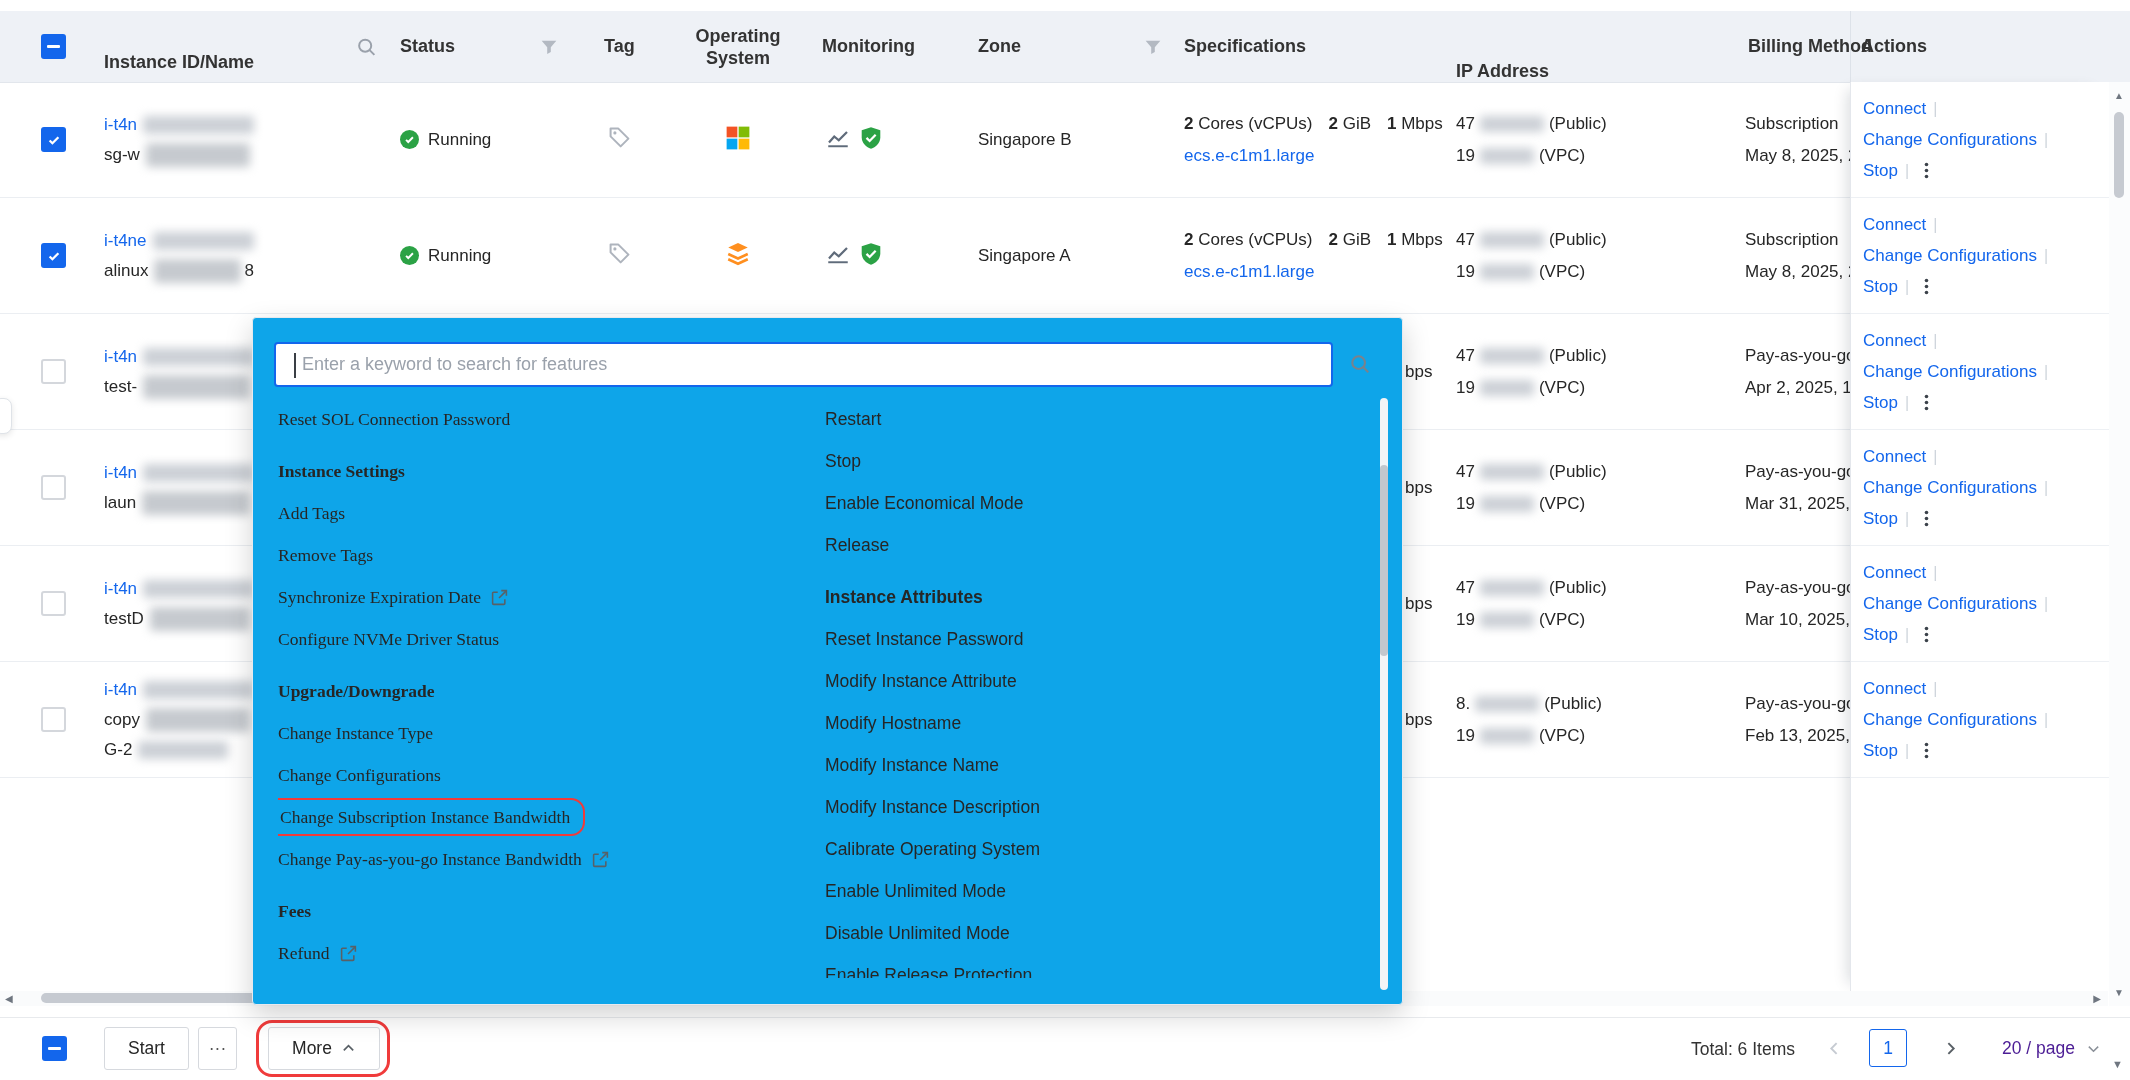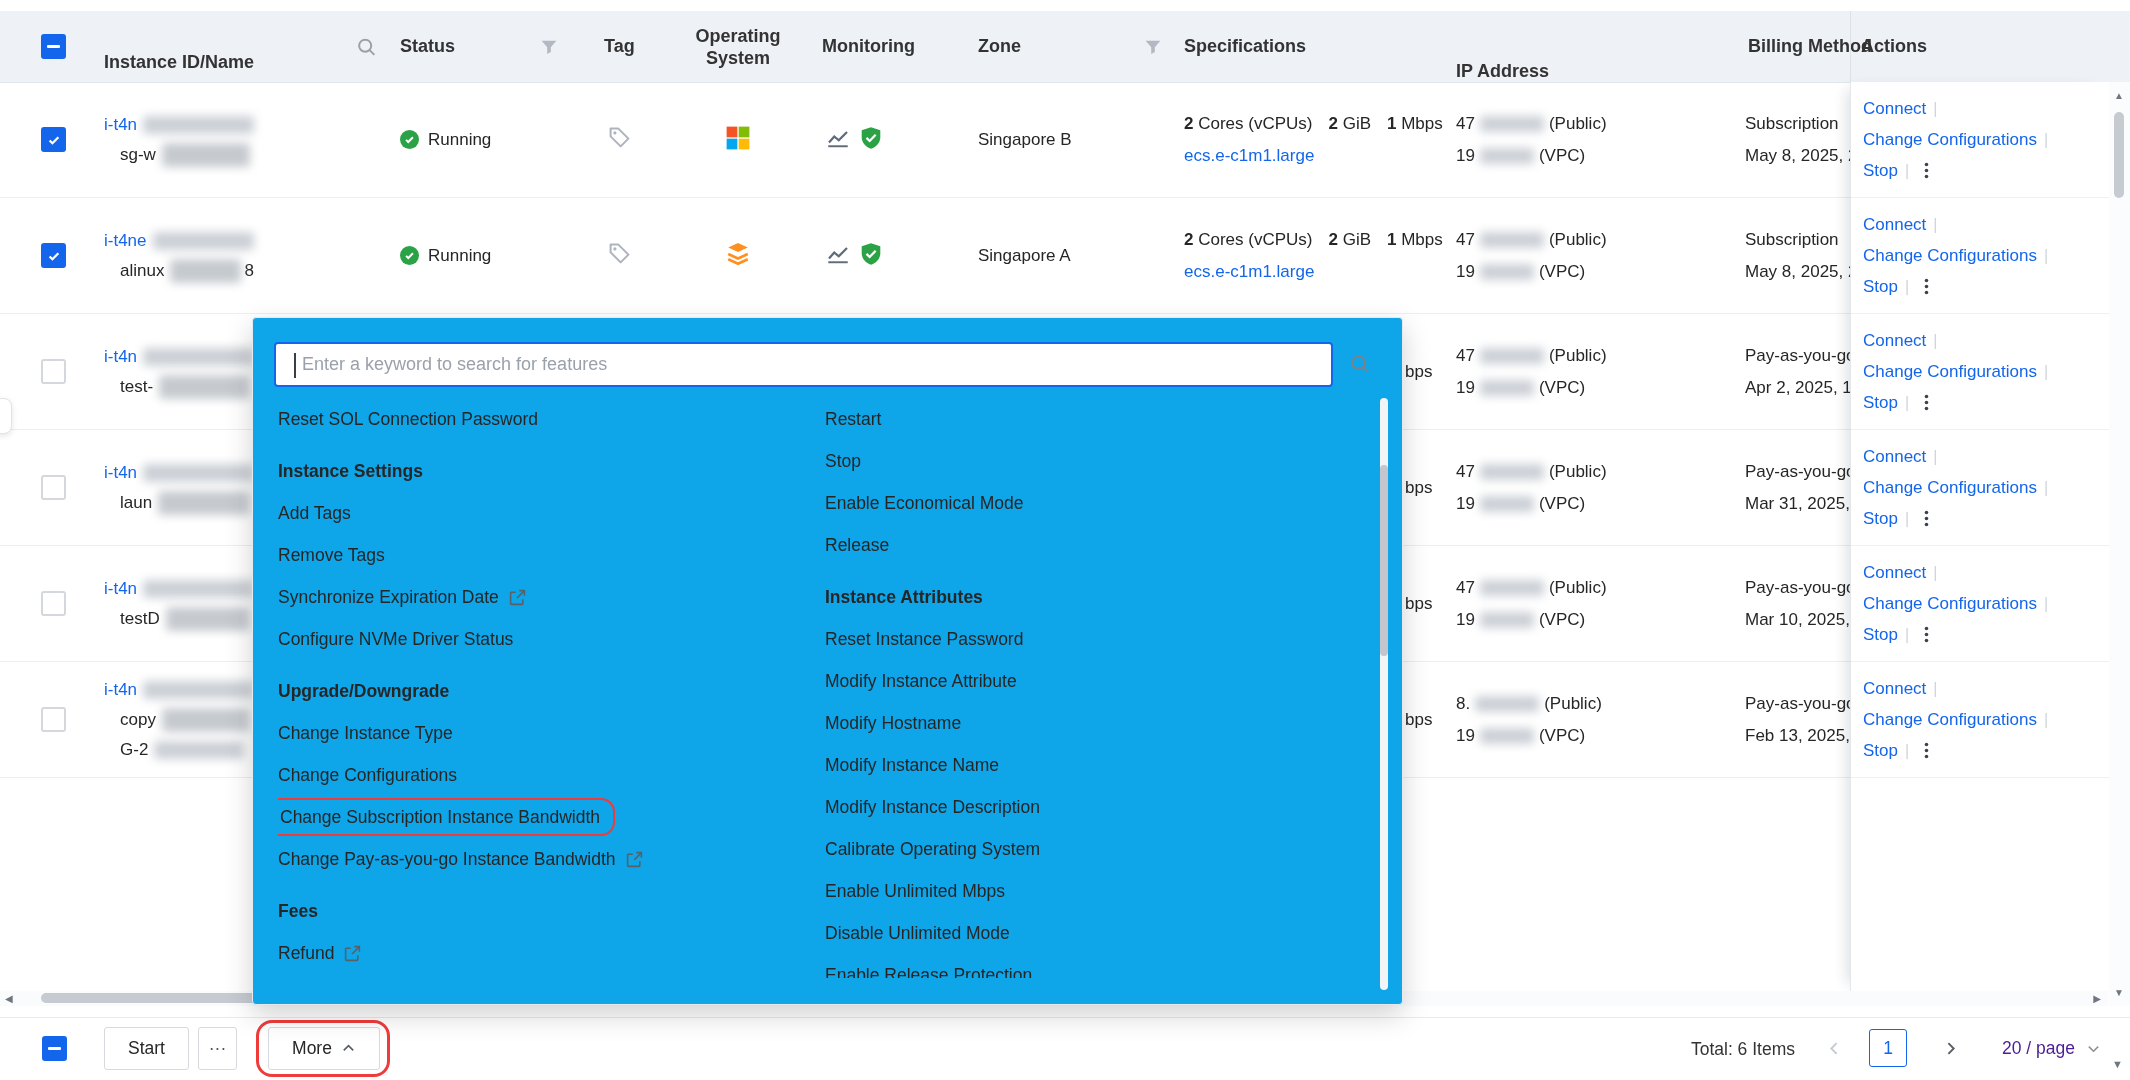--- a/index.html
+++ b/index.html
@@ -35,21 +35,21 @@
   .c-status{left:400px;flex-direction:row;align-items:center;gap:9px;}
   .c-tag{left:608px;}
   .c-os{left:680px;width:116px;align-items:center;}
   .c-mon{left:826px;flex-direction:row;align-items:center;gap:9px;}
   .c-zone{left:978px;font-size:17px;}
   .c-spec{left:1184px;gap:5px;}
   .c-spec-tail{left:1405px;padding-bottom:30px;font-size:17px;}
   .c-ip{left:1456px;gap:5px;}
   .c-billing{left:1745px;width:106px;overflow:hidden;gap:5px;}
   .id-link{color:#1366ec;font-size:17px;cursor:pointer;}
-  .name-line{color:#262626;margin-left:16px;}
+  .name-line{color:#262626;}
   .blur{display:inline-block;vertical-align:middle;background:#ccd0d6;filter:blur(5px);border-radius:3px;margin-left:6px;}
   .b-id{width:118px;height:18px;}
   .b-name{width:132px;height:24px;background:#c6cacf;margin-right:4px;}
   .b-name2{width:90px;height:18px;}
   .b-ip{width:64px;height:16px;margin:0 5px;}
   .b-ip2{width:54px;height:16px;margin:0 5px;}
   .dot{width:19px;height:19px;border-radius:50%;background:#2ba245;display:inline-flex;
        align-items:center;justify-content:center;flex:none;}
   .status-text{font-size:17px;}
   .spec-part{margin-right:16px;}
@@ -72,21 +72,21 @@
             border:1px solid #e7e9ee;border-radius:4px;box-sizing:border-box;
             box-shadow:0 10px 28px rgba(0,0,0,.18);z-index:30;}
   .search-box{position:absolute;left:21px;top:24px;width:1059px;height:45px;border:2px solid #1366ec;
               border-radius:4px;box-sizing:border-box;display:flex;align-items:center;background:#fff;}
   .caret{position:absolute;left:18px;top:9px;width:2px;height:25px;background:#3a3f45;}
   .search-input{border:none;outline:none;flex:1;height:100%;padding-left:26px;font-size:18px;
                 font-family:"Liberation Sans",sans-serif;color:#262626;background:transparent;}
   .search-input::placeholder{color:#9aa1ab;}
   .search-glass{position:absolute;left:1096px;top:35px;display:inline-flex;cursor:pointer;}
   .menu-col{position:absolute;top:80px;height:580px;width:520px;overflow:hidden;}
-  .menu-col.left{left:25px;}
+  .menu-col.left{left:25px;font-family:Liberation Serif, serif;}
   .menu-col.right{left:572px;}
   .mi{display:flex;align-items:center;height:42px;font-size:17.5px;color:#262626;cursor:pointer;width:fit-content;}
   .mi.hdr{font-weight:700;margin-top:10px;cursor:default;}
   .mi.hl{box-sizing:border-box;height:38px;margin:2px 0 2px -13px;padding:0 13px;
          border:2.5px solid #f03b3b;border-radius:14px;}
   .ext{margin-left:9px;display:inline-flex;}
   .dd-track{position:absolute;right:14px;top:80px;bottom:14px;width:8px;background:#f3f4f6;border-radius:4px;}
   .dd-thumb{position:absolute;right:14px;top:147px;height:191px;width:8px;background:#c3c7cd;border-radius:4px;cursor:pointer;}
 
   
@@ -625,21 +625,21 @@
         <div class="mi">
           <span>Modify Instance Name</span>
         </div>
         <div class="mi">
           <span>Modify Instance Description</span>
         </div>
         <div class="mi">
           <span>Calibrate Operating System</span>
         </div>
         <div class="mi">
-          <span>Enable Unlimited Mbps</span>
+          <span>Enable Unlimited Mode</span>
         </div>
         <div class="mi">
           <span>Disable Unlimited Mode</span>
         </div>
         <div class="mi">
           <span>Enable Release Protection</span>
         </div>
       </div>
     <div class="dd-track"></div>
     <div class="dd-thumb"></div>

